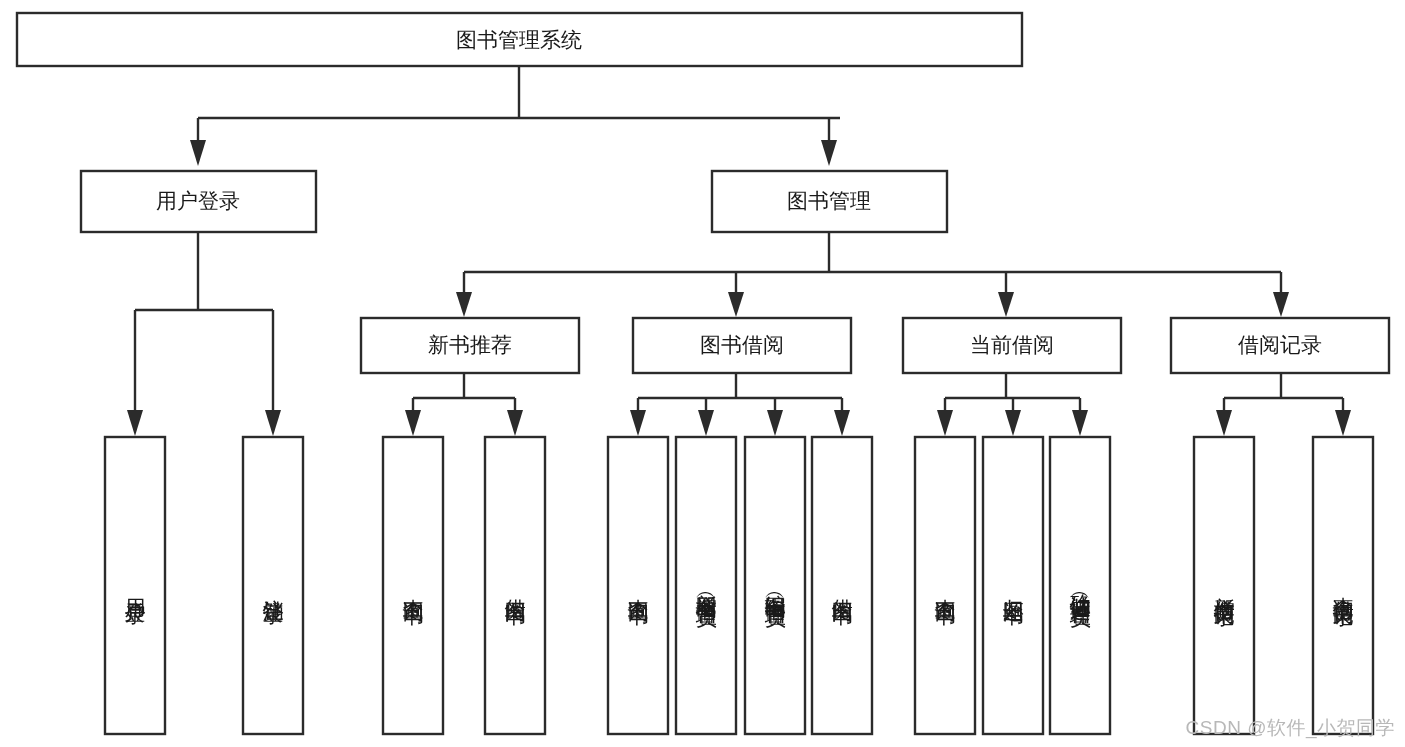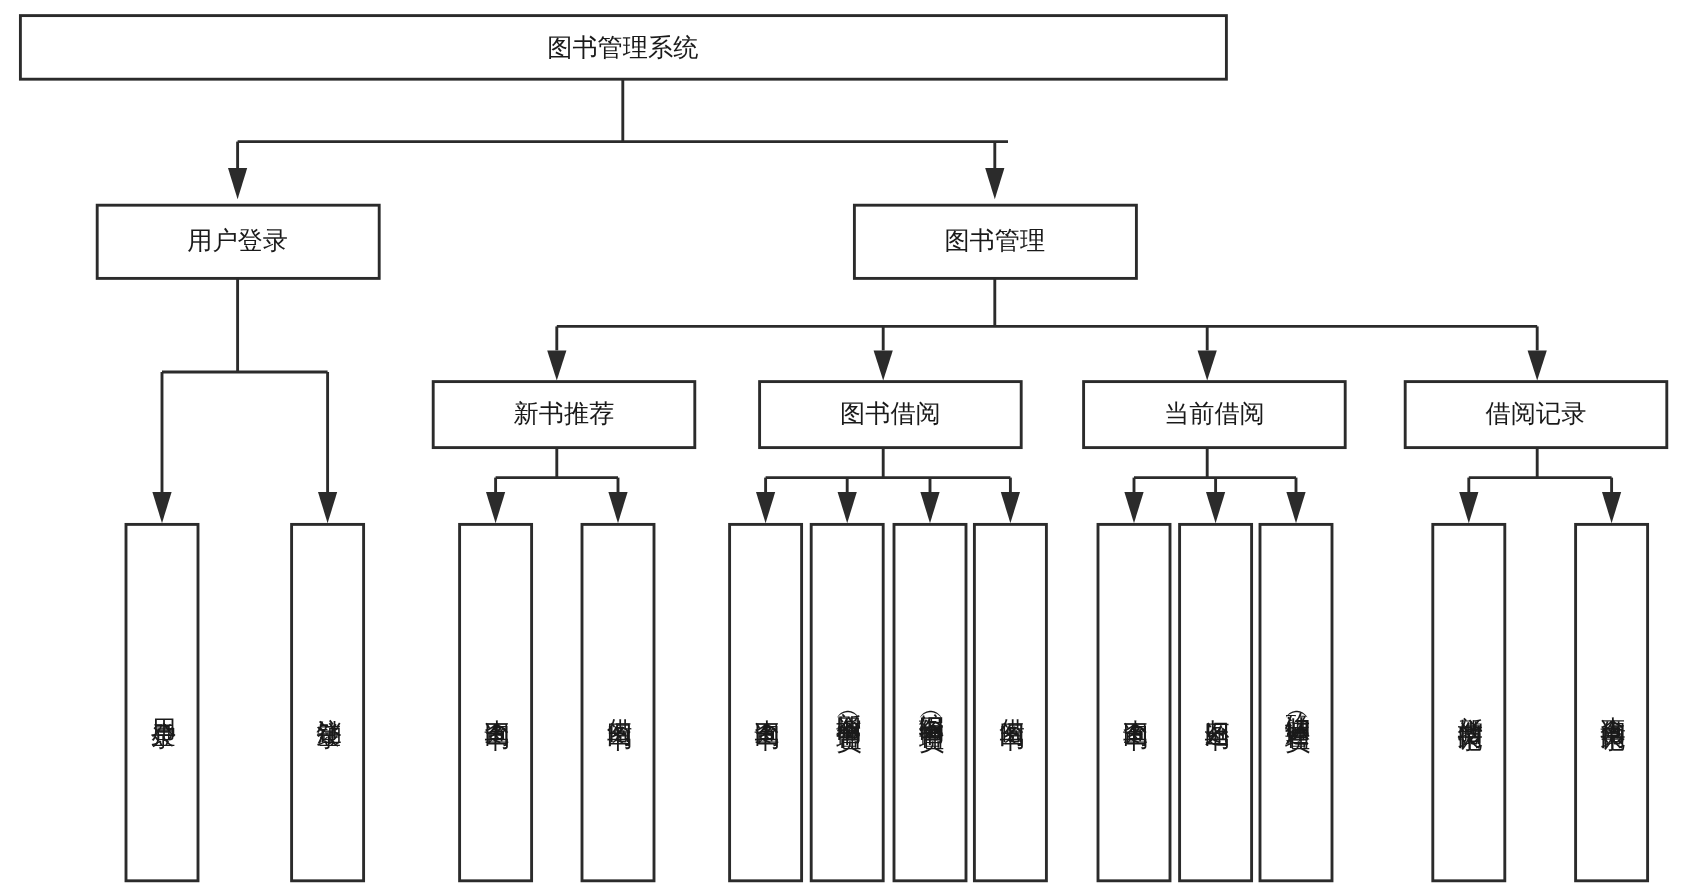--- a/index.html
+++ b/index.html
@@ -229,14 +229,15 @@
   <div class="node-label-v" style="left:745px; top:437px; width:60px; height:297px;">编辑图书（管理员）</div>
   <div class="node-label-v" style="left:812px; top:437px; width:60px; height:297px;">借阅图书</div>
 
   <div class="node-label-v" style="left:915px; top:437px; width:60px; height:297px;">查询图书</div>
   <div class="node-label-v" style="left:983px; top:437px; width:60px; height:297px;">归还图书</div>
   <div class="node-label-v" style="left:1050px; top:437px; width:60px; height:297px;">确认归还（管理员）</div>
 
   <div class="node-label-v" style="left:1194px; top:437px; width:60px; height:297px;">新增借阅记录</div>
   <div class="node-label-v" style="left:1313px; top:437px; width:60px; height:297px;">查询借阅记录</div>
 
+  <div id="watermark">CSDN @软件_小贺同学</div>
 
 </div>
 
 </body></html>

